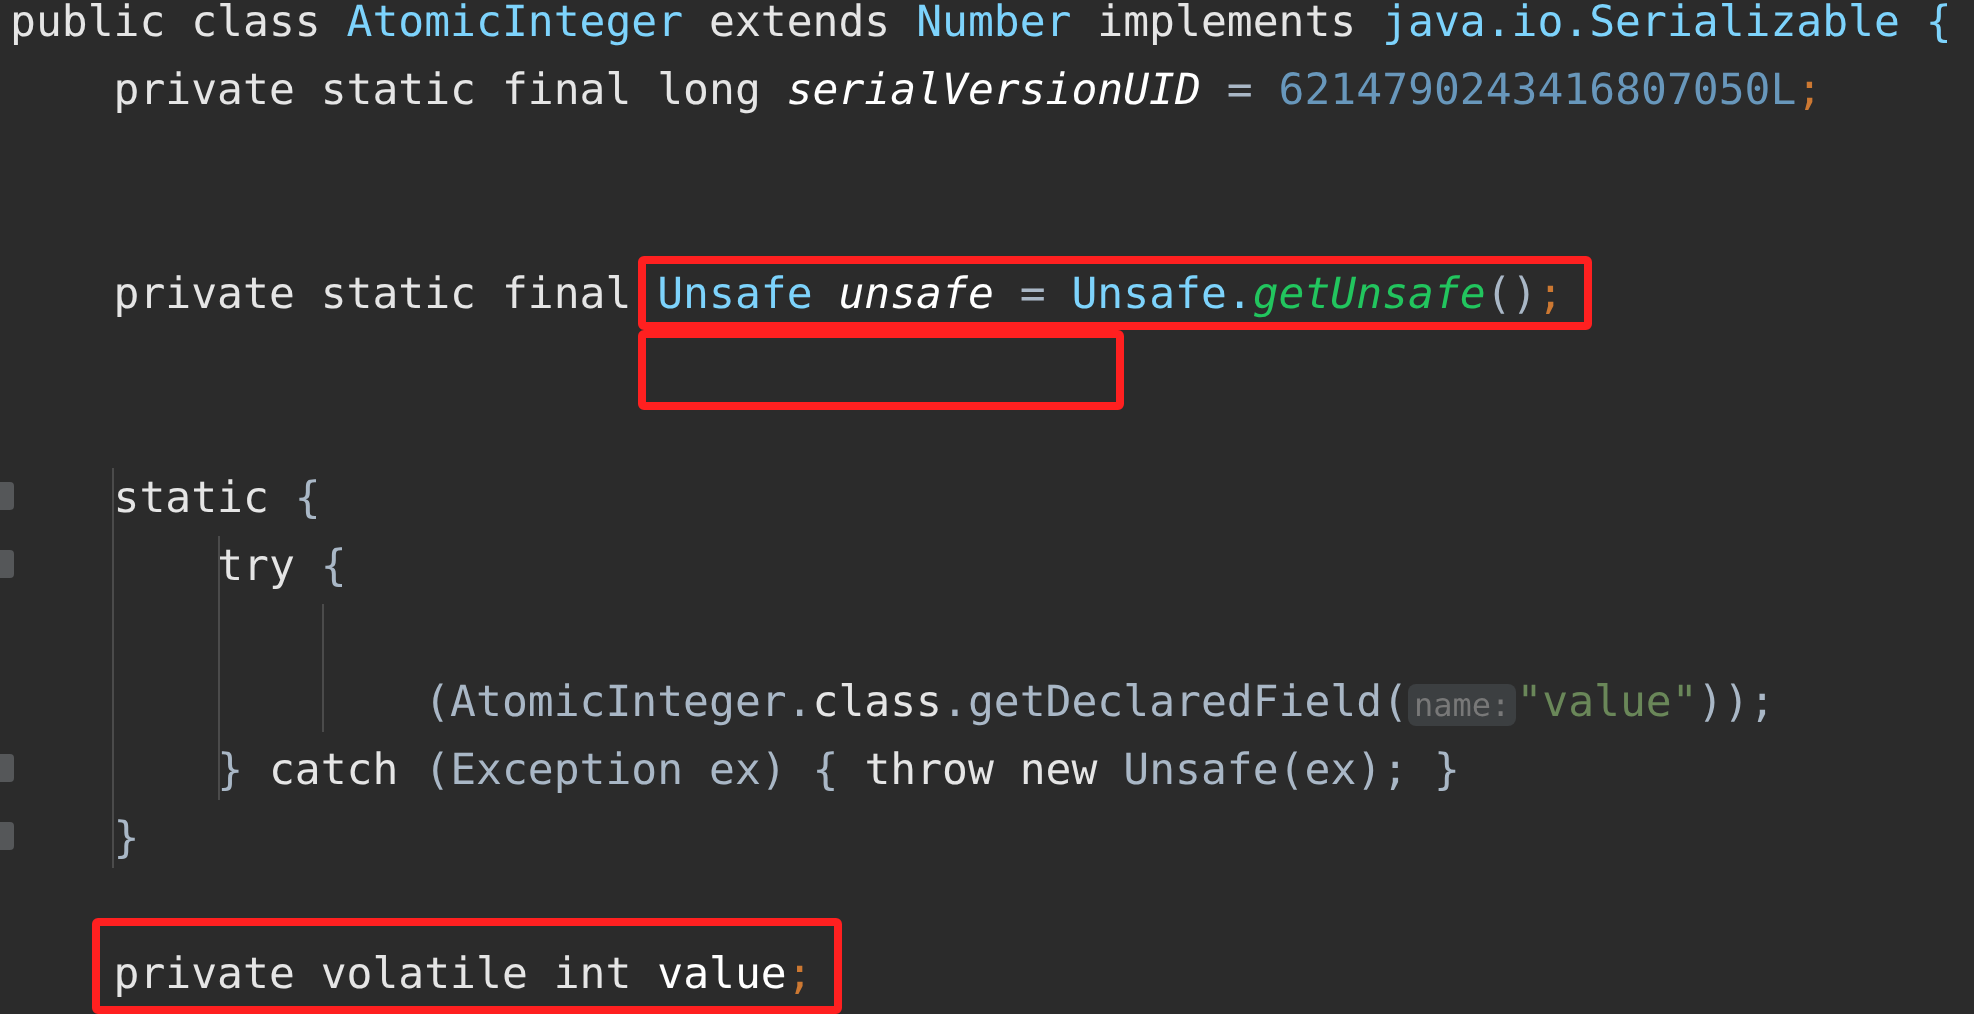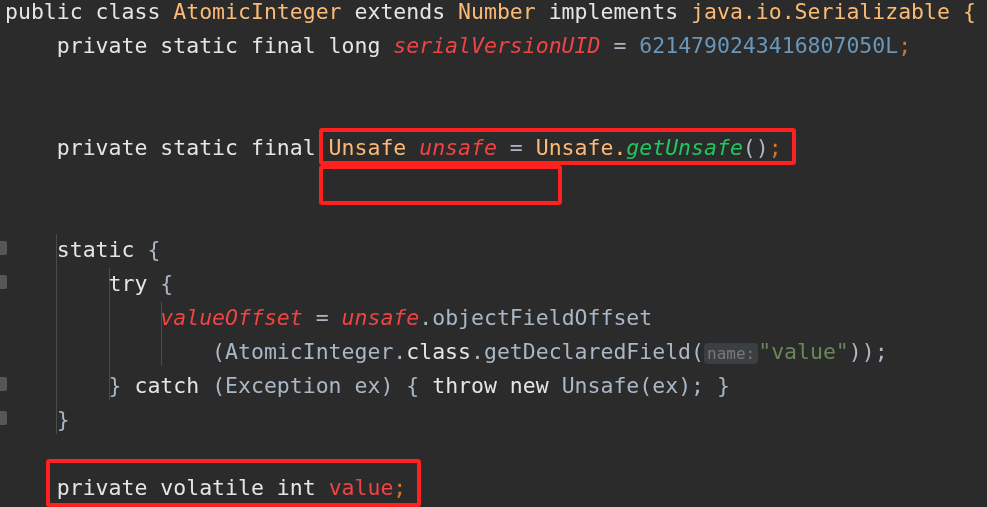--- a/index.html
+++ b/index.html
@@ -29,25 +29,25 @@
     line-height: 34px;
     white-space: pre;
     font-size: 21.5px;
     letter-spacing: 0px;
     color: #a9b7c6;
   }
 
   
   .kw      { color: #e5e5e5; }
   .ident   { color: #a9b7c6; }
-  .type    { color: #fdba74; }
+  .type    { color: #7dd3fc; }
   .num     { color: #6897bb; }
   .str     { color: #6a8759; }
   .cmt     { color: #808080; }
-  .field   { color: #ef4444; font-style: italic; }
+  .field   { color: #ffffff; font-style: italic; }
   .smeth   { color: #22c55e; font-style: italic; }
   .punc    { color: #a9b7c6; }
   .semi    { color: #cc7832; }
 
   
   .hint {
     color: #787878;
     background: #3c3f41;
     border-radius: 4px;
     padding: 1px 3px;
@@ -101,21 +101,20 @@
     <div class="line" style="top:29px; left:5px;"><span style="color:transparent;">    </span><span class="kw">private static final </span><span class="kw">long </span><span class="field">serialVersionUID</span><span class="punc"> = </span><span class="num">6214790243416807050L</span><span class="semi">;</span></div>
 
 
     <div class="line" style="top:131px; left:5px;"><span style="color:transparent;">    </span><span class="kw">private static final </span><span class="type">Unsafe </span><span class="field">unsafe</span><span class="punc"> = </span><span class="type">Unsafe.</span><span class="smeth">getUnsafe</span><span class="punc">()</span><span class="semi">;</span></div>
 
 
     <div class="line" style="top:233px; left:5px;"><span style="color:transparent;">    </span><span class="kw">static </span><span class="punc">{</span></div>
 
     <div class="line" style="top:267px; left:5px;"><span style="color:transparent;">        </span><span class="kw">try </span><span class="punc">{</span></div>
 
-    <div class="line" style="top:301px; left:5px;"><span style="color:transparent;">            </span><span class="field">valueOffset</span><span class="punc"> = </span><span class="field">unsafe</span><span class="ident">.objectFieldOffset</span></div>
 
     <div class="line" style="top:335px; left:5px;"><span style="color:transparent;">                </span><span class="ident">(AtomicInteger.</span><span class="kw">class</span><span class="ident">.getDeclaredField(</span><span class="hint">name:</span><span class="str">"value"</span><span class="ident">));</span></div>
 
     <div class="line" style="top:369px; left:5px;"><span style="color:transparent;">        </span><span class="punc">} </span><span class="kw">catch </span><span class="ident">(Exception ex) { </span><span class="kw">throw </span><span class="kw">new </span><span class="ident">Unsafe(ex); }</span></div>
 
     <div class="line" style="top:403px; left:5px;"><span style="color:transparent;">    </span><span class="punc">}</span></div>
 
     <div class="line" style="top:471px; left:5px;"><span style="color:transparent;">    </span><span class="kw">private volatile </span><span class="kw">int </span><span class="field" style="font-style:normal;">value</span><span class="semi">;</span></div>
 
   </div>

